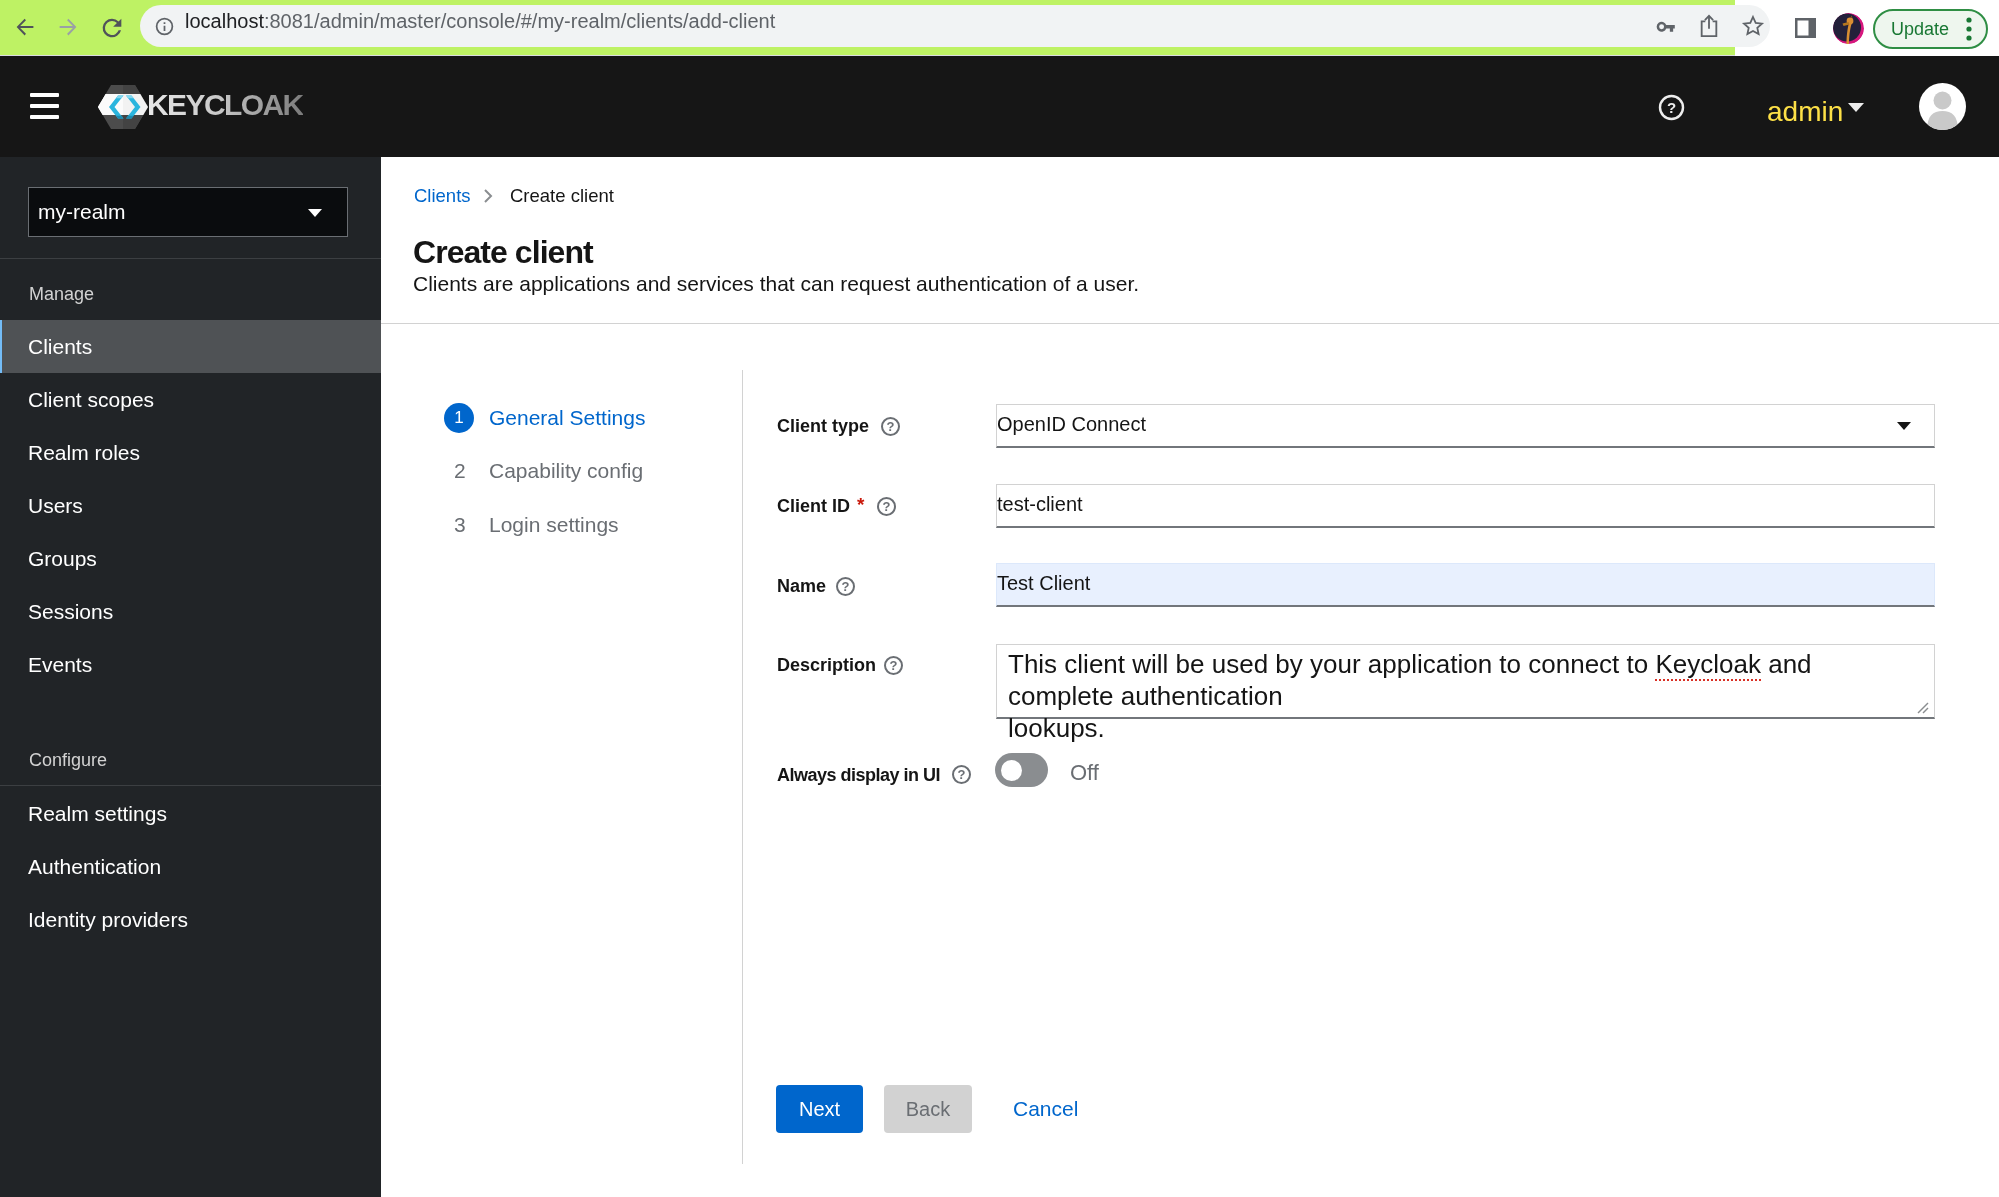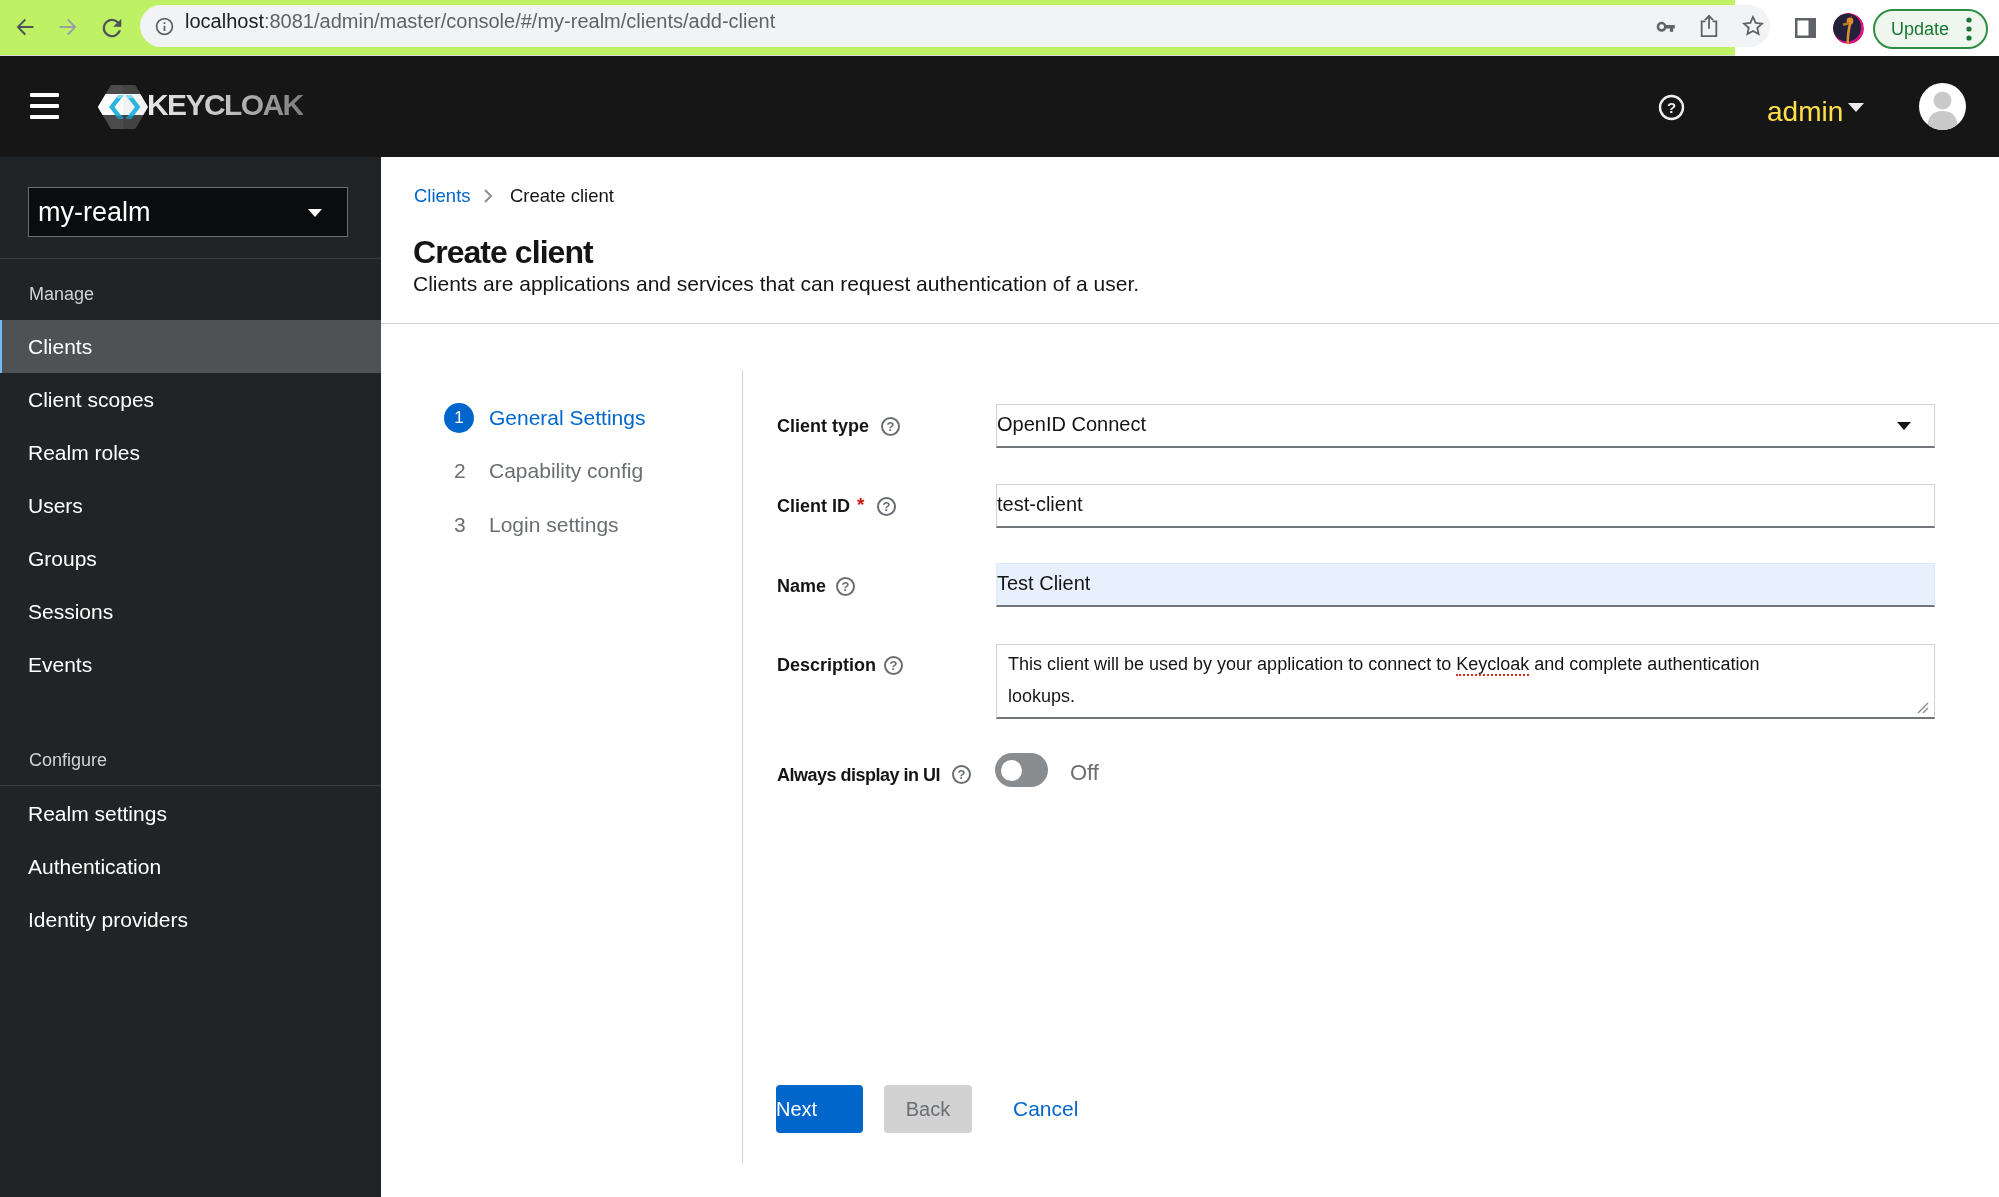--- a/index.html
+++ b/index.html
@@ -14,21 +14,21 @@
 #urltext b { color:#202124; font-weight:400; }
 
 
 #masthead { position:absolute; left:0; top:56px; width:1999px; height:101px; background:#161616; }
 .hbar { position:absolute; left:30px; width:29px; height:3.5px; background:#fff; border-radius:1px; }
 #adminname { position:absolute; left:1767px; top:40px; font-size:28px; color:#fde047; }
 #mhcaret { position:absolute; left:1848px; top:47px; width:0; height:0; border-left:8px solid transparent; border-right:8px solid transparent; border-top:9px solid #ededed; }
 
 
 #sidebar { position:absolute; left:0; top:157px; width:381px; height:1040px; background:#212427; }
-#realmbox { position:absolute; left:28px; top:30px; width:320px; height:50px; background:#0a0c0e; border:1px solid #6a6e73; color:#fff; font-size:27px; line-height:48px; padding-left:9px; }
+#realmbox { position:absolute; left:28px; top:30px; width:320px; height:50px; background:#0a0c0e; border:1px solid #6a6e73; color:#fff; font-size:21px; line-height:48px; padding-left:9px; }
 #realmcaret { position:absolute; right:25px; top:21px; width:0; height:0; border-left:7px solid transparent; border-right:7px solid transparent; border-top:8px solid #fff; }
 .sdivider { position:absolute; left:0; width:381px; height:1px; background:#3c3f42; }
 .navsec { position:absolute; left:29px; font-size:18px; color:#d2d2d2; }
 .navitem { position:absolute; left:0; width:381px; height:53px; color:#fff; font-size:21px; line-height:53px; padding-left:28px; }
 .navitem.sel { background:#4f5255; border-left:2px solid #73bcf7; padding-left:26px; }
 
 
 #content { position:absolute; left:381px; top:157px; width:1618px; height:1040px; background:#fff; }
 .crumb { position:absolute; top:28px; font-size:18.5px; }
 #h1 { position:absolute; left:413px; top:234px; font-size:32px; font-weight:700; letter-spacing:-0.95px; color:#151515; }
@@ -39,26 +39,26 @@
 .stepnum { position:absolute; font-size:21px; color:#6a6e73; }
 .steptxt { position:absolute; left:489px; font-size:21px; color:#6a6e73; }
 #step1c { position:absolute; left:444px; top:403px; width:30px; height:30px; border-radius:50%; background:#0066cc; color:#fff; font-size:17px; text-align:center; line-height:30px; }
 #step1t { position:absolute; left:489px; top:406px; font-size:21px; color:#0066cc; }
 
 .flabel { position:absolute; left:777px; font-size:18px; font-weight:700; color:#151515; }
 .helpc { position:absolute; width:19px; height:19px; border:2px solid #6a6e73; border-radius:50%; color:#6a6e73; font-size:13px; font-weight:700; text-align:center; line-height:15px; }
 .star { position:absolute; color:#c9190b; font-size:19px; font-weight:700; }
 .finput { position:absolute; left:996px; width:939px; height:44px; border:1px solid #d2d2d2; border-bottom:2px solid #72767b; background:#fff; font-size:20px; color:#151515; line-height:39px; }
 #selcaret { position:absolute; left:1897px; top:422px; width:0; height:0; border-left:7px solid transparent; border-right:7px solid transparent; border-top:8px solid #151515; }
-#descarea { position:absolute; left:996px; top:644px; width:939px; height:75px; border:1px solid #d2d2d2; border-bottom:2px solid #72767b; font-size:18px; color:#151515; line-height:32px; padding:3px 20px 0 11px; }
+#descarea { position:absolute; left:996px; top:644px; width:939px; height:75px; border:1px solid #d2d2d2; border-bottom:2px solid #72767b; font-size:26px; color:#151515; line-height:32px; padding:3px 20px 0 11px; }
 #togglewrap { position:absolute; left:995px; top:753px; width:53px; height:34px; background:#8a8d90; border-radius:17px; }
 #toggleknob { position:absolute; left:6px; top:6.5px; width:21px; height:21px; background:#fff; border-radius:50%; }
 #offtxt { position:absolute; left:1070px; top:760px; font-size:22px; color:#6a6e73; }
 
-#nextbtn { position:absolute; left:776px; top:1085px; width:87px; height:48px; background:#0066cc; border-radius:4px; color:#fff; font-size:20px; text-align:left; line-height:48px; }
+#nextbtn { position:absolute; left:776px; top:1085px; width:87px; height:48px; background:#0066cc; border-radius:4px; color:#fff; font-size:20px; text-align:center; line-height:48px; }
 #backbtn { position:absolute; left:884px; top:1085px; width:88px; height:48px; background:#d2d2d2; border-radius:4px; color:#6a6e73; font-size:20px; text-align:center; line-height:48px; }
 #cancelbtn { position:absolute; left:1013px; top:1097px; color:#0066cc; font-size:21px; }
 </style>
 </head>
 <body>
 <div id="page">
 
   <div id="toolbar">
     <svg class="abs" style="left:12px;top:14px" width="28" height="28" viewBox="0 0 28 28">
         <path d="M23 13H8.8l6.2-6.2L13.6 5 5 14l8.6 9 1.4-1.8L8.8 15H23z" fill="#50535a" transform="scale(0.93)"></path>

